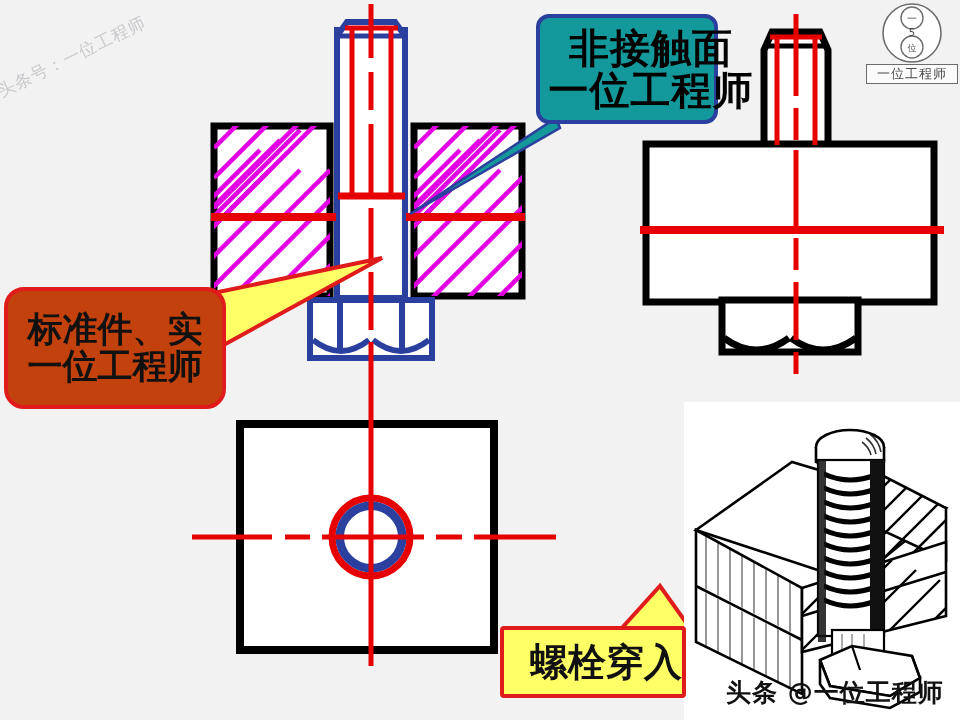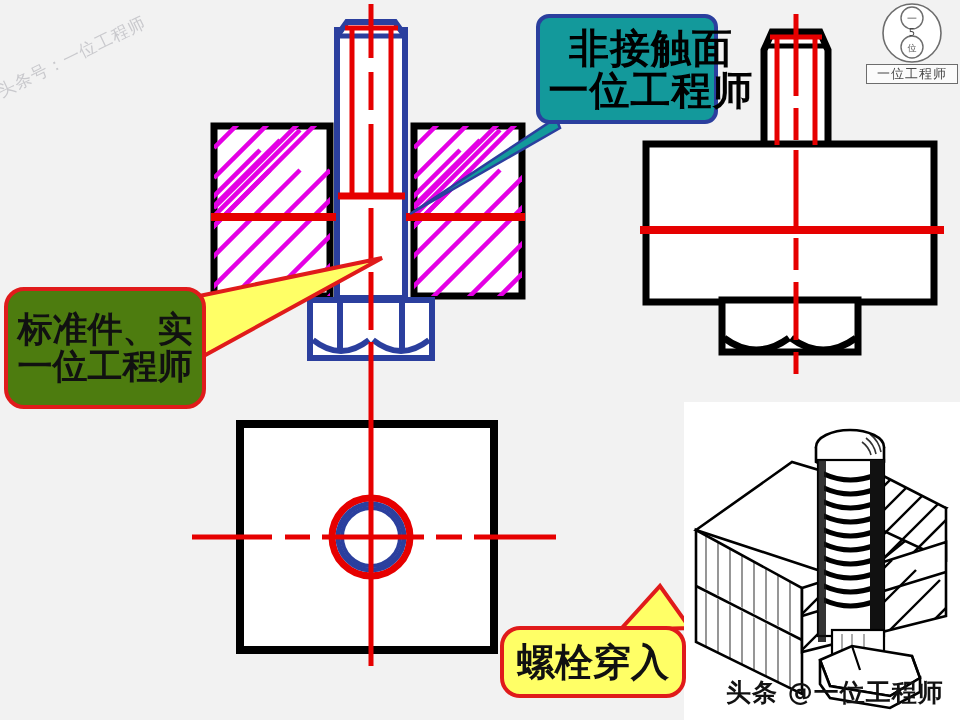--- a/index.html
+++ b/index.html
@@ -30,35 +30,36 @@
     left:536px;top:14px;width:182px;height:110px;
     background:#13999b;
     border:4px solid #2b3f9e;
     border-radius:13px;
     color:#000;
     font-size:40px;
     letter-spacing:1px;
     padding-left:48px;
   }
   #callout-yellow-left{
-    left:4px;top:287px;width:202px;height:122px;
-    background:#4d7c0f;
+    left:4px;top:287px;width:222px;height:122px;
+    background:#c2410c;
     border:4px solid #e01b1b;
     border-radius:20px;
     color:#111;
     font-size:35px;
     letter-spacing:0px;
   }
   #callout-yellow-bottom{
     left:500px;top:626px;width:186px;height:72px;
     background:#ffff66;
     border:4px solid #e01b1b;
-    border-radius:20px;
+    border-radius:4px;
     color:#111;
     font-size:38px;
+    align-items:flex-end;
   }
 
   
   #logo{
     position:absolute;left:866px;top:2px;width:92px;height:84px;z-index:45;
   }
   #logo .logo-label{
     position:absolute;left:0;top:62px;width:92px;height:20px;
     box-sizing:border-box;
     border:1px solid #6d6d6d;

